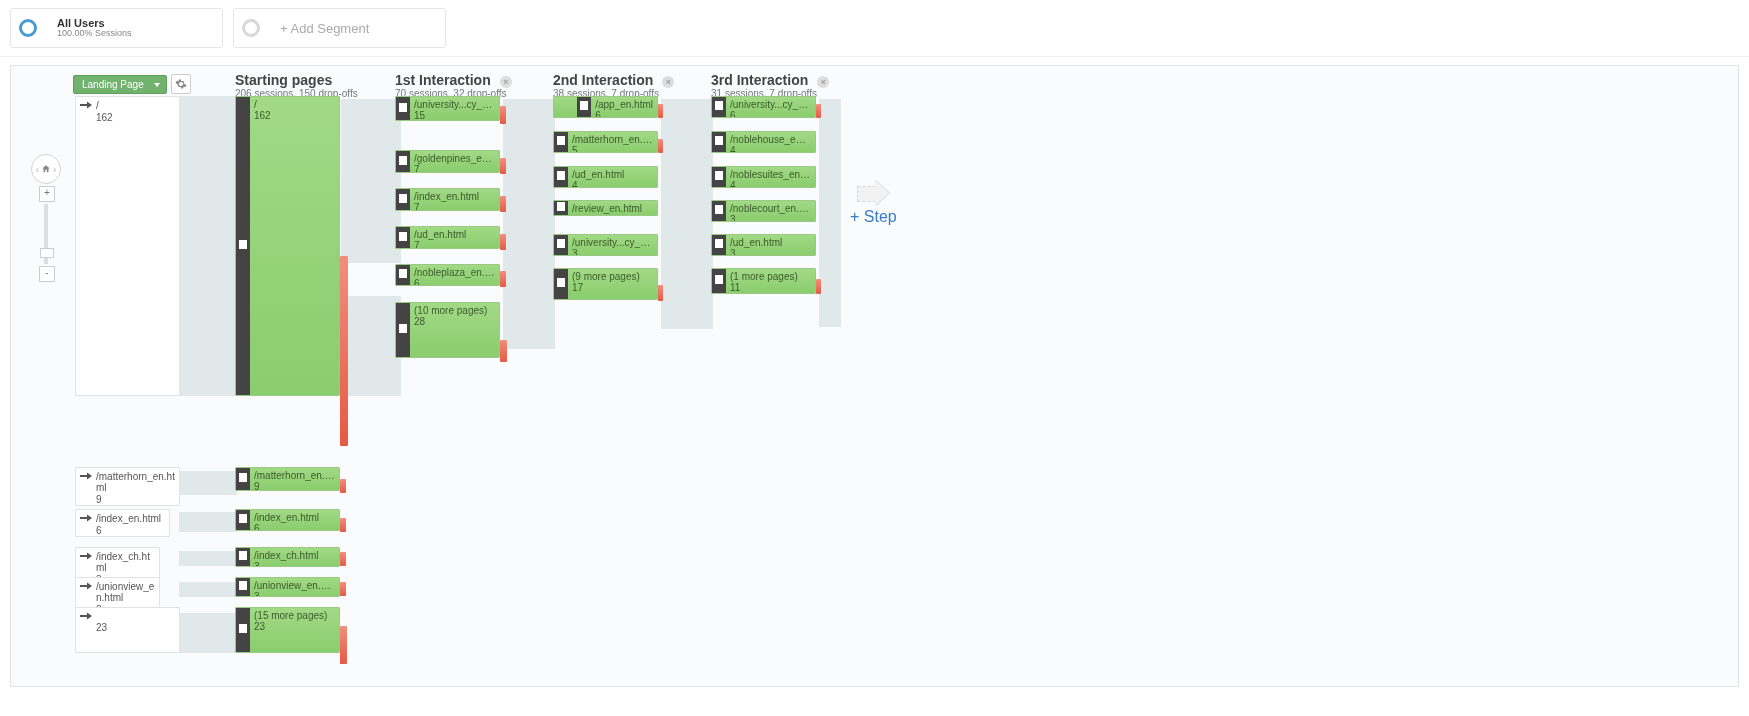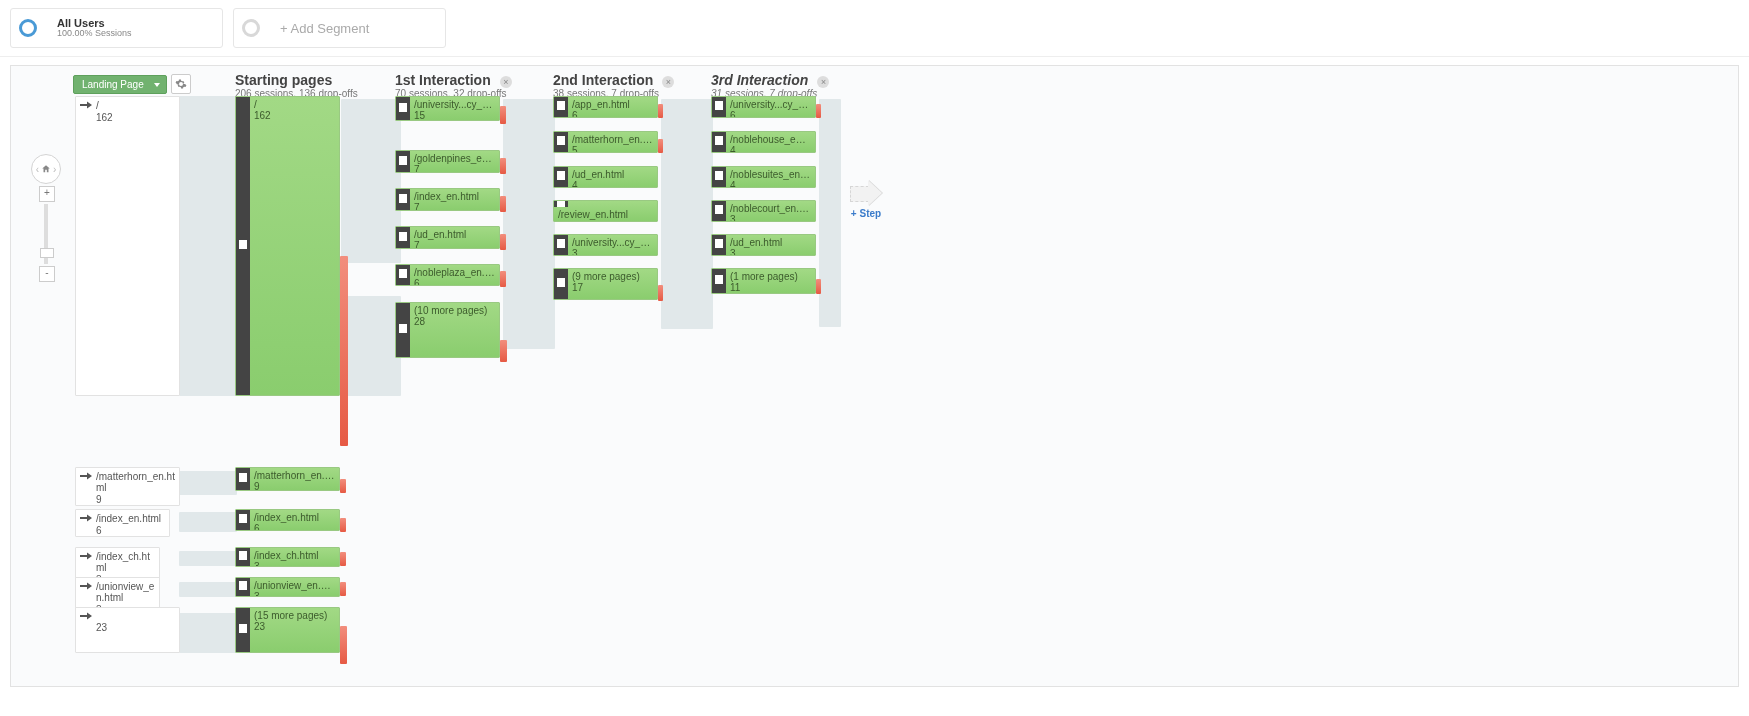--- a/index.html
+++ b/index.html
@@ -224,21 +224,21 @@
   .add-step .as-arrow::after {
     content: "";
     position: absolute;
     left: 18px; top: -2px;
     width: 0; height: 0;
     border-top: 13px solid transparent;
     border-bottom: 13px solid transparent;
     border-left: 14px solid #f2f2f2;
     filter: drop-shadow(1px 0 0 #d6d6d6);
   }
-  .add-step .as-label { font-size: 10px; color: #3a7bca; font-weight: bold; }
+  .add-step .as-label { font-size: 16px; color: #3a7bca; }
 
   
   .flow-bg {
     position: absolute;
     background: #e1e8ea;
     z-index: 1;
     border-radius: 1px;
   }
   .report-area > .col-header,
   .report-area > .zero-node,
@@ -301,37 +301,37 @@
   <div class="zoom-ctrl">
     <div class="zoom-btn">+</div>
     <div class="zoom-track">
       <div class="zoom-handle"></div>
     </div>
     <div class="zoom-btn">-</div>
   </div>
 
   <div class="col-header" style="left:224px;">
     <div class="ch-title">Starting pages</div>
-    <div class="ch-sub">206 sessions, 136 drop-offs</div>
+    <div class="ch-sub">206 sessions, 150 drop-offs</div>
   </div>
   <div class="col-header" style="left:384px;">
     <div>
       <span class="ch-title">1st Interaction</span>
       <span class="ch-x">×</span>
     </div>
     <div class="ch-sub">70 sessions, 32 drop-offs</div>
   </div>
   <div class="col-header" style="left:542px;">
     <div>
       <span class="ch-title">2nd Interaction</span>
       <span class="ch-x">×</span>
     </div>
     <div class="ch-sub">38 sessions, 7 drop-offs</div>
   </div>
-  <div class="col-header" style="left:700px;font-style:italic;">
+  <div class="col-header" style="left:700px;">
     <div>
       <span class="ch-title">3rd Interaction</span>
       <span class="ch-x">×</span>
     </div>
     <div class="ch-sub">31 sessions, 7 drop-offs</div>
   </div>
 
   <div class="zero-node" style="left:64px; top:30px; height:300px;">
     <div class="zn-row">
       <svg viewBox="0 0 24 16">
@@ -512,21 +512,21 @@
     <div class="gn-icon">
         <span></span>
       </div>
     <div class="gn-text">
         <span class="gn-label">(10 more pages)</span>
         <span class="gn-val">28</span>
       </div>
   </div>
   <div class="dropoff" style="left:489px; top:274px; width:7px; height:22px;"></div>
 
-  <div class="green-node" style="left:542px; top:30px; width:105px; height:22px;">
+  <div class="green-node" style="left:542px; top:30px; width:105px; height:22px;justify-content:flex-end;">
     <div class="gn-icon">
         <span></span>
       </div>
     <div class="gn-text">
         <span class="gn-label">/app_en.html</span>
         <span class="gn-val">6</span>
       </div>
   </div>
   <div class="dropoff" style="left:647px; top:38px; width:5px; height:14px;"></div>
 
@@ -544,21 +544,21 @@
   <div class="green-node" style="left:542px; top:100px; width:105px; height:22px;">
     <div class="gn-icon">
         <span></span>
       </div>
     <div class="gn-text">
         <span class="gn-label">/ud_en.html</span>
         <span class="gn-val">4</span>
       </div>
   </div>
 
-  <div class="green-node" style="left:542px; top:134px; width:105px; height:22px;flex-direction:column;">
+  <div class="green-node" style="left:542px; top:134px; width:105px; height:16px;">
     <div class="gn-icon">
         <span></span>
       </div>
     <div class="gn-text">
         <span class="gn-label">/review_en.html</span>
         <span class="gn-val">3</span>
       </div>
   </div>
 
   <div class="green-node" style="left:542px; top:168px; width:105px; height:22px;">

